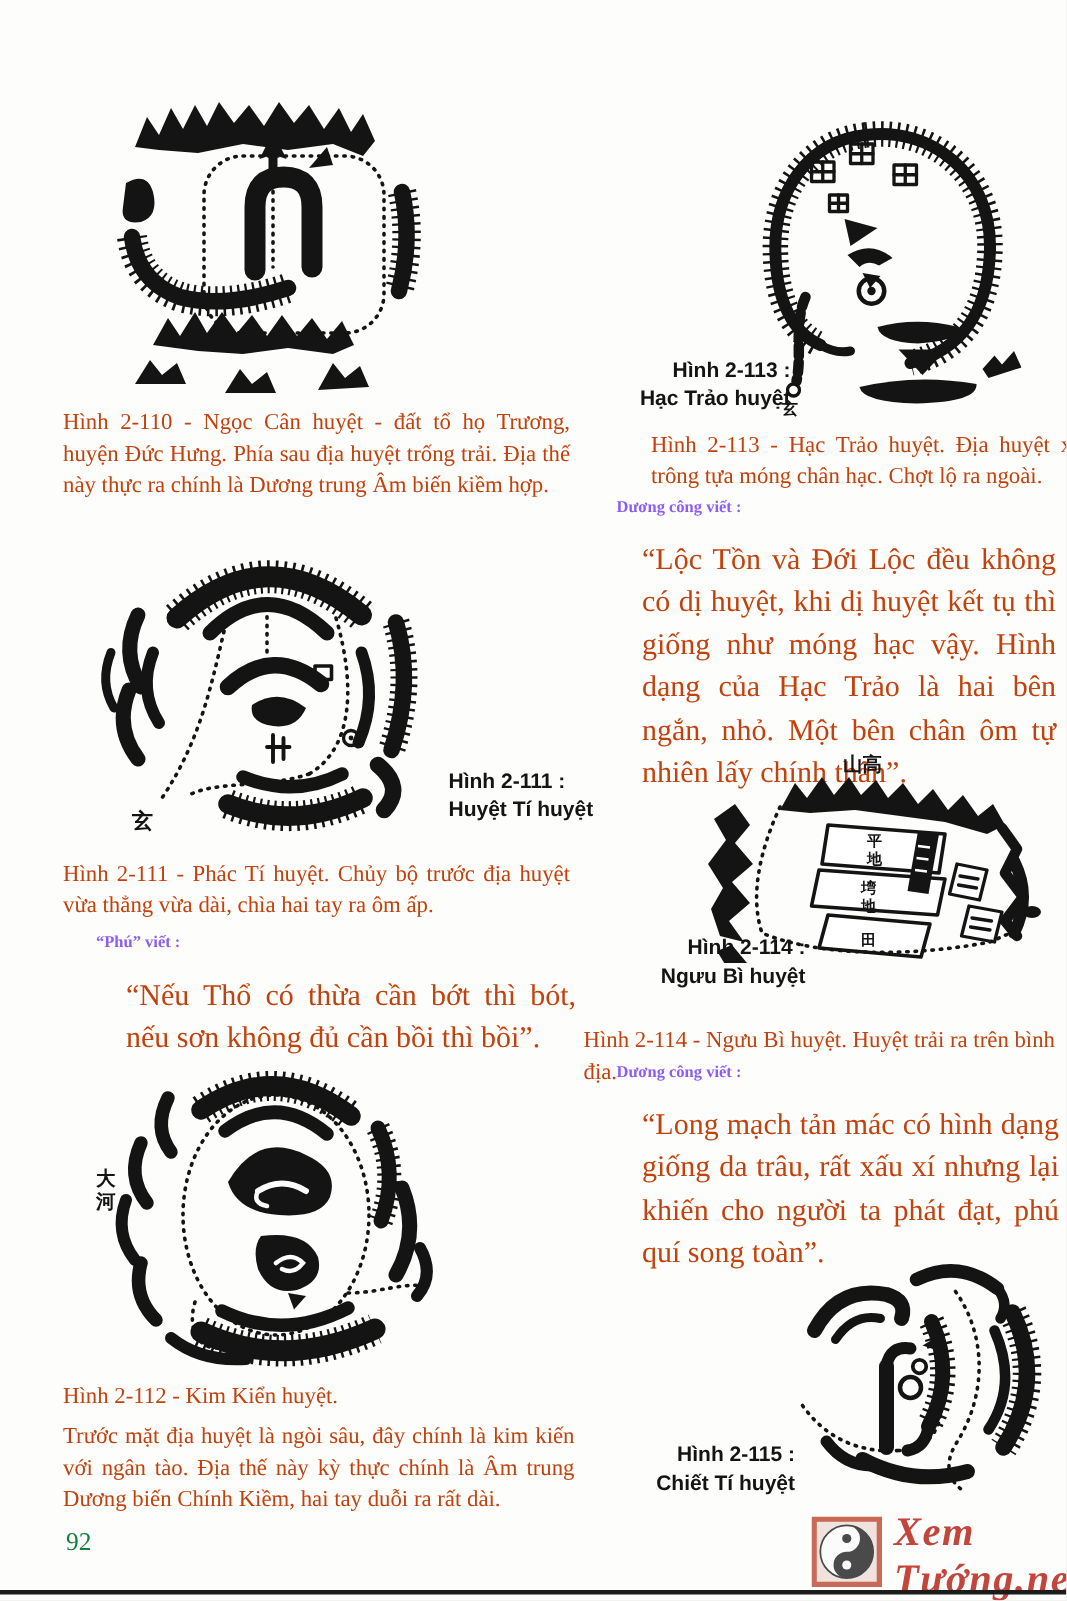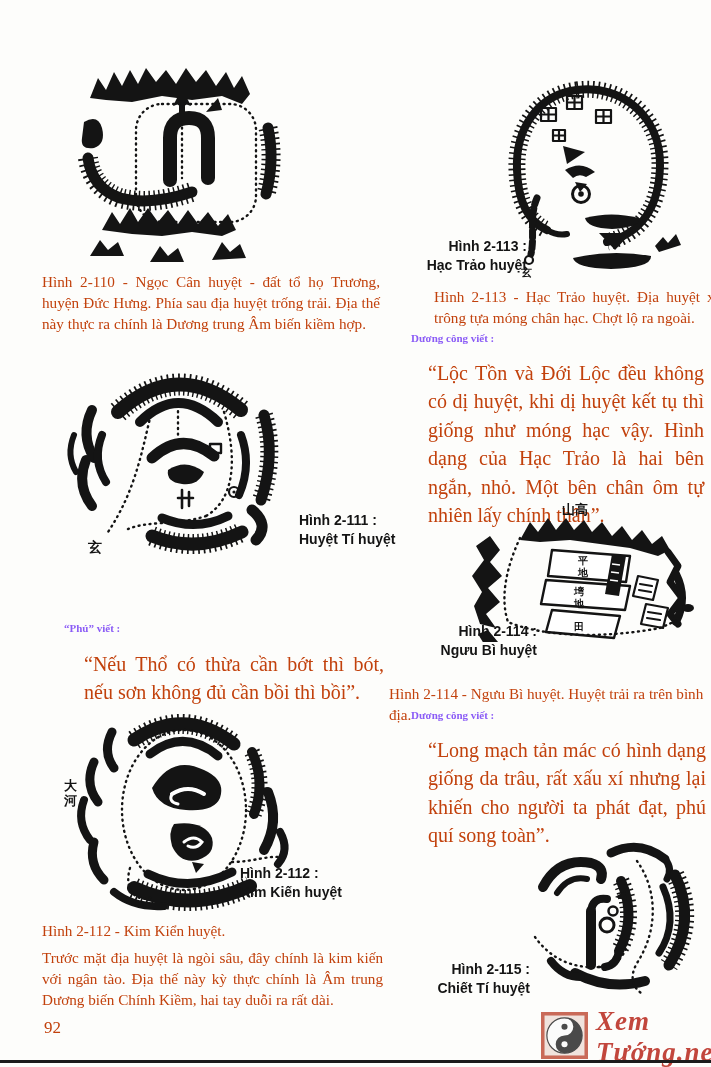--- a/index.html
+++ b/index.html
@@ -4,21 +4,21 @@
 <style>
   html,body{margin:0;padding:0;background:#e9e9e9;}
   #page{position:relative;width:711px;height:1067px;background:#fdfdfb;overflow:hidden;
         font-family:"Liberation Serif",serif;color:#161616;}
   .abs{position:absolute;}
   .para{font-size:15.2px;line-height:1.38;text-align:justify;color:#c2410c;}
   .cap{font-family:"Liberation Sans",sans-serif;font-weight:bold;font-size:14px;line-height:1.35;color:#141414;}
   .cap.center{text-align:right;}
   .qhead{font-size:11px;font-weight:bold;color:#8b5cf6;}
   .quote{font-size:20px;line-height:1.42;text-align:justify;color:#c2410c;}
-  .pagenum{font-size:17px;color:#c2410c;}
+  .pagenum{font-size:17px;color:#15803d;}
   svg .s{stroke:#141414;fill:none;stroke-linecap:round;stroke-linejoin:round;}
   svg .f{fill:#141414;stroke:none;}
   svg .dot{stroke:#141414;fill:none;stroke-width:2.4;stroke-dasharray:1 4.6;stroke-linecap:round;}
   svg .hatch{stroke:#141414;fill:none;stroke-dasharray:1.6 3.6;}
   svg text{fill:#141414;font-family:"Liberation Serif",serif;font-weight:bold;}
   .logo-row{display:flex;align-items:center;gap:8px;}
   .logo-text{font-family:"Liberation Serif",serif;font-style:italic;font-weight:bold;
              font-size:27px;letter-spacing:1px;}
   #bottom-edge{position:absolute;left:0;top:1060px;width:711px;height:3px;background:#1c1c1c;}
 </style>
@@ -78,20 +78,21 @@
       <path class="dot" d="M122,60 V96"></path>
       <text x="32" y="212" font-size="14">玄</text>
     </svg>
   </div>
 
   <div class="abs cap" style="left:255px;top:511px;width:140px;margin-left:44px;">
     <div>Hình 2-111 :</div>
     <div>Huyệt Tí huyệt</div>
   </div>
 
+  <div class="abs para" style="left:42px;top:573px;width:338px;">Hình 2-111 - Phác Tí huyệt. Chủy bộ trước địa huyệt vừa thẳng vừa dài, chìa hai tay ra ôm ấp.</div>
 
   <div class="abs qhead" style="left:64px;top:622px;">“Phú” viết :</div>
   <div class="abs quote" style="left:84px;top:650px;width:300px;">“Nếu Thổ có thừa cần bớt thì bót, nếu sơn không đủ cần bồi thì bồi”.</div>
 
   <div class="abs" style="left:54px;top:692px;">
     <svg width="258" height="230" viewBox="0 0 258 230">
       <path class="hatch" d="M80,48 Q130,14 180,52" stroke-width="20"></path>
       <path class="s" d="M80,48 Q130,14 180,52" stroke-width="13"></path>
       <path class="s" d="M96,62 Q130,36 164,64" stroke-width="9"></path>
       <path class="s" d="M58,40 Q48,60 60,76" stroke-width="9"></path>
@@ -113,24 +114,20 @@
       <path d="M130,150 q10,-8 18,0 q-6,8 -14,4" stroke="#ffffff" stroke-width="3" fill="none" stroke-linecap="round"></path>
       <path class="f" d="M138,170 l12,2 -8,9 z"></path>
       <ellipse class="dot" cx="130" cy="118" rx="62" ry="80"></ellipse>
       <path class="dot" d="M178,170 C200,170 216,162 232,166"></path>
       <path class="dot" d="M76,176 C70,196 80,210 96,206"></path>
       <text x="10" y="98" font-size="13">大</text>
       <text x="10" y="113" font-size="13">河</text>
     </svg>
   </div>
 
-  <div class="abs cap" style="left:240px;top:864px;width:150px;">
-    <div>Hình 2-112 :</div>
-    <div>Kim Kiến huyệt</div>
-  </div>
 
   <div class="abs para" style="left:42px;top:921px;width:341px;">Hình 2-112 - Kim Kiển huyệt.</div>
   <div class="abs para" style="left:42px;top:948px;width:341px;">Trước mặt địa huyệt là ngòi sâu, đây chính là kim kiến với ngân tào. Địa thế này kỳ thực chính là Âm trung Dương biến Chính Kiềm, hai tay duỗi ra rất dài.</div>
 
   <div class="abs pagenum" style="left:44px;top:1018px;">92</div>
 
   <div class="abs" style="left:479px;top:70px;">
     <svg width="202" height="208" viewBox="0 0 202 208">
       <path class="hatch" d="M98,20 C60,24 36,58 38,100 C39,132 50,152 68,160" stroke-width="17"></path>
       <path class="s" d="M98,20 C60,24 36,58 38,100 C39,132 50,152 68,160" stroke-width="8"></path>

